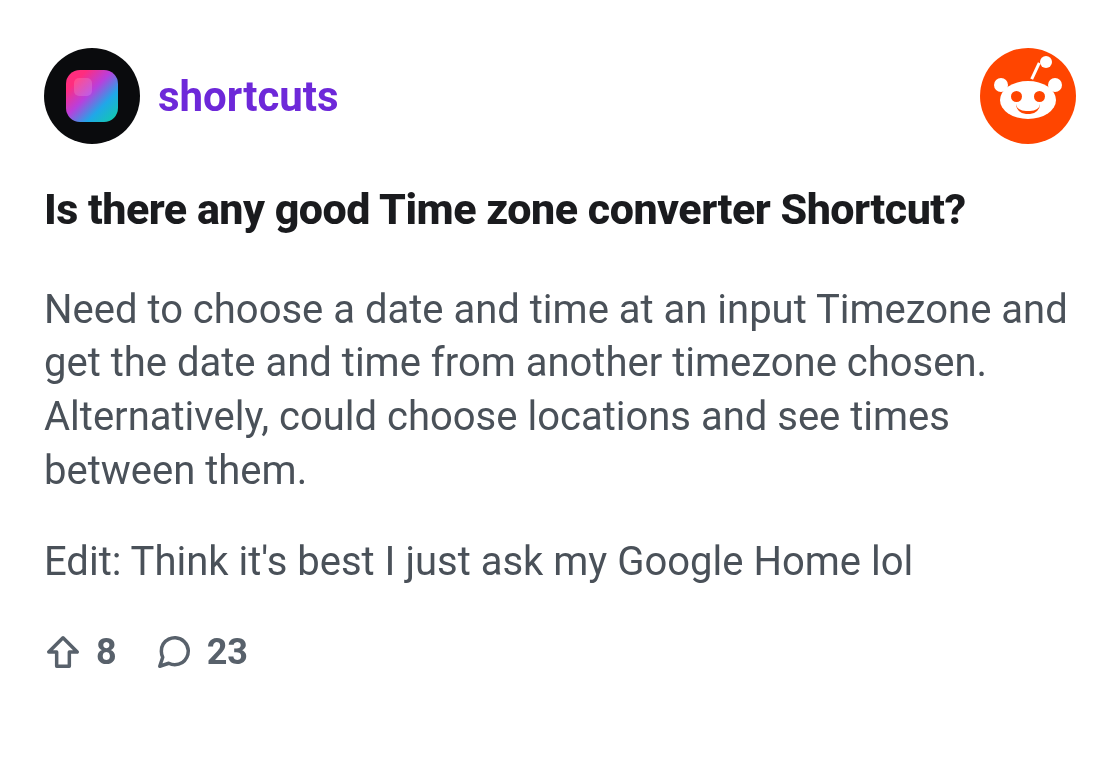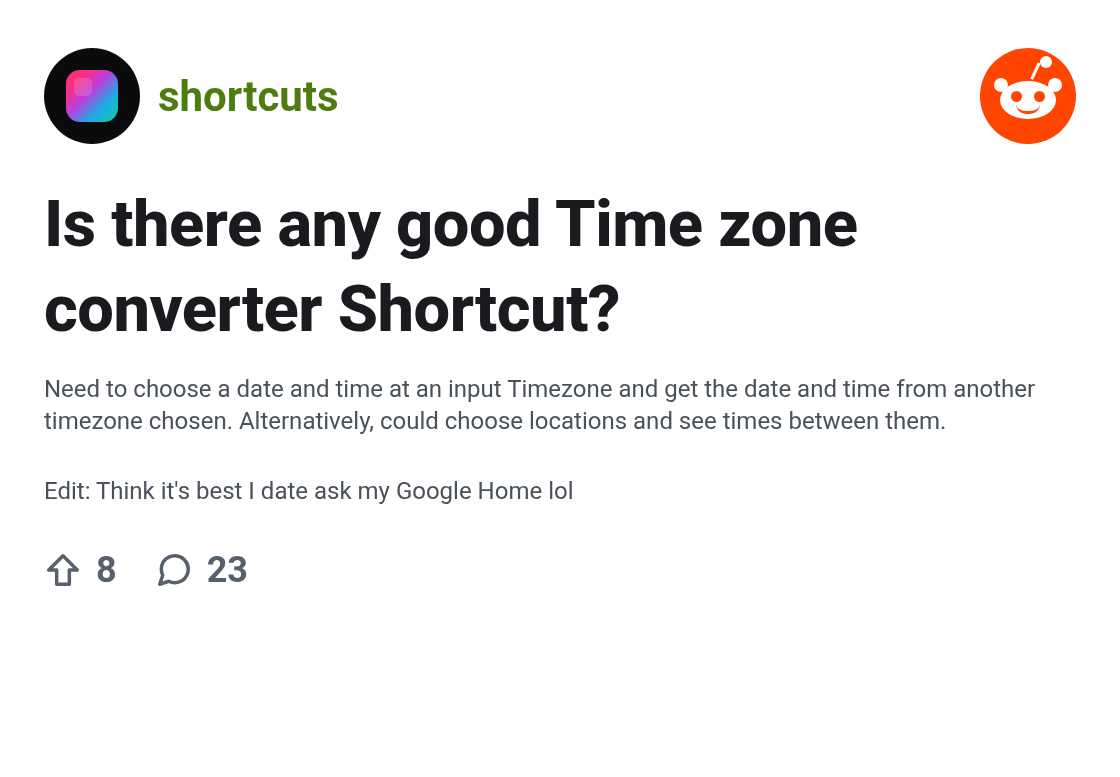--- a/index.html
+++ b/index.html
@@ -57,21 +57,21 @@
       left: 8px;
       width: 18px;
       height: 18px;
       border-radius: 5px;
       background: rgba(255, 255, 255, 0.15);
     }
     
     .sub-name {
       font-size: 42px;
       font-weight: 700;
-      color: #4d7c0f;
+      color: #6d28d9;
     }
     
     .reddit-logo {
       width: 96px;
       height: 96px;
       border-radius: 50%;
       background: #ff4500;
       position: relative;
       display: flex;
       align-items: center;
@@ -138,30 +138,30 @@
       position: absolute;
       width: 12px;
       height: 12px;
       background: #ffffff;
       border-radius: 50%;
       top: 8px;
       right: 24px;
     }
     
     .post-title {
-      font-size: 65px;
+      font-size: 43px;
       font-weight: 800;
       color: #1a1b1e;
       line-height: 1.3;
-      margin-bottom: 22px;
+      margin-bottom: 45px;
       letter-spacing: -0.5px;
     }
     
     .post-body {
-      font-size: 24px;
+      font-size: 40px;
       font-weight: 400;
       color: #4a5159;
       line-height: 1.34;
     }
     
     .post-body p {
       margin-bottom: 38px;
     }
     
     .post-body p:last-of-type {
@@ -218,21 +218,21 @@
       <div class="snoo-eye-right"></div>
       <div class="snoo-mouth"></div>
     </div>
   </div>
 </div>
 
 <h1 class="post-title">Is there any good Time zone converter Shortcut?</h1>
 
 <div class="post-body">
   <p>Need to choose a date and time at an input Timezone and get the date and time from another timezone chosen. Alternatively, could choose locations and see times between them.</p>
-  <p>Edit: Think it's best I date ask my Google Home lol</p>
+  <p>Edit: Think it's best I just ask my Google Home lol</p>
 </div>
 
 <div class="footer">
   <div class="footer-item">
     <svg class="icon-upvote" viewBox="0 0 24 24" fill="none" stroke="currentColor" stroke-width="2.2" stroke-linecap="round" stroke-linejoin="round">
       <path d="M12 3 L21 12 L16 12 L16 21 L8 21 L8 12 L3 12 Z"></path>
     </svg>
     <span class="footer-count">8</span>
   </div>
   <div class="footer-item">

